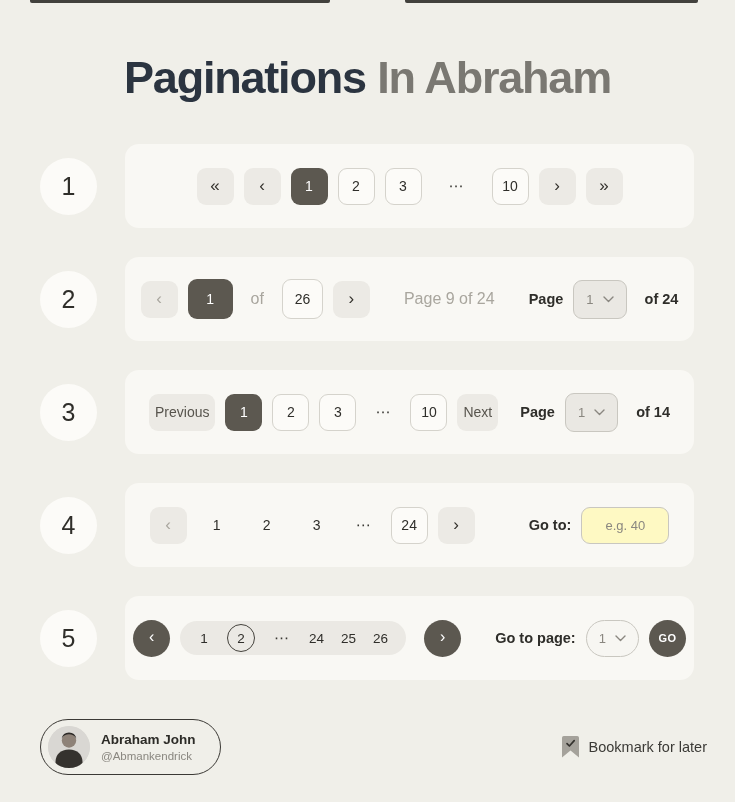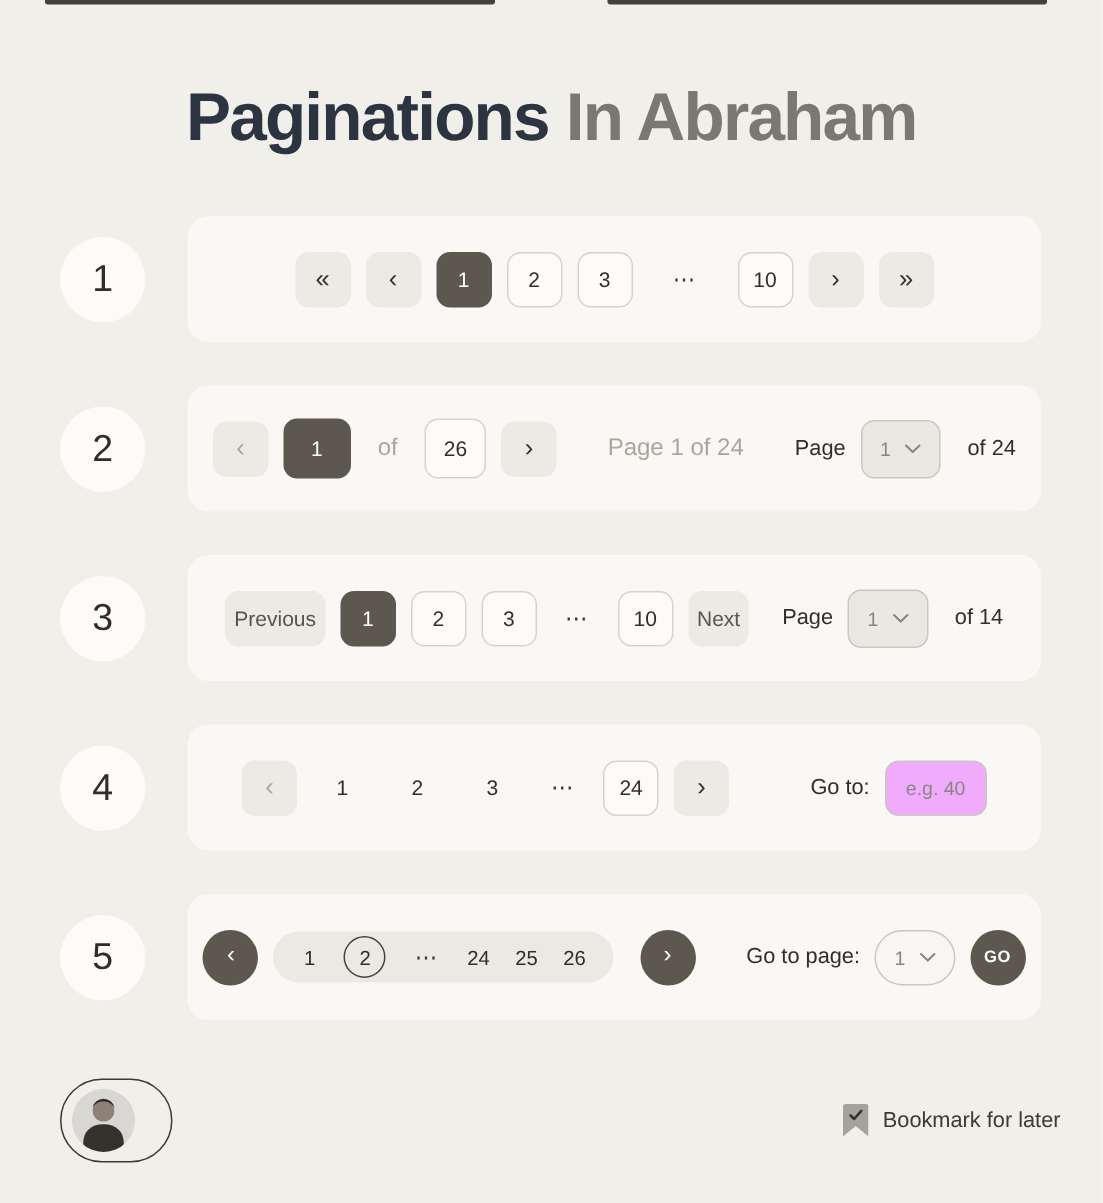--- a/index.html
+++ b/index.html
@@ -48,31 +48,31 @@
   .btn.outline { background:#fcfbf8; border:1px solid #d5d3cc; }
   .btn.active  { background:#5c5850; color:#ffffff; }
   .btn.wide    { padding:0 6px; color:#57544d; }
   .chev { font-size:17px; line-height:1; padding-bottom:2px; color:#33312c; }
   .chev.muted { color:#a9a69e; }
   .ellipsis { width:34px; text-align:center; color:#3a3833; font-size:15px; letter-spacing:1px; }
 
   .gap10 { display:flex; align-items:center; gap:10px; }
 
   .gray-text { color:#a9a69e; font-size:16px; }
-  .dark-label { color:#2f2e2a; font-size:14.5px; font-weight:normal; }
+  .dark-label { color:#2f2e2a; font-size:14.5px; font-weight:bold; }
 
   .select {
     display:flex; align-items:center; gap:9px; padding:0 12px; height:39px;
     border-radius:9px; background:#eae8e3; border:1px solid #c9c7c0;
     color:#8a8780; font-size:13px; cursor:pointer;
   }
   .select svg { display:block; }
 
   .goto-input {
-    width:68px; height:37px; border-radius:9px; background:#f0abfc;
+    width:88px; height:37px; border-radius:9px; background:#fef9c3;
     border:1px solid #c9c7c0; color:#6e6b64; text-align:center; font-size:13px;
     font-family:inherit;
   }
   .goto-input::placeholder { color:#8a8780; opacity:1; }
 
   
   .btn.r2-active { width:45px; height:40px; }
   .btn.r2-total  { width:41px; height:40px; }
 
   
@@ -163,21 +163,21 @@
         <div class="gap10">
           <button class="btn light">
               <span class="chev muted">‹</span>
             </button>
           <button class="btn active r2-active">1</button>
           <span class="gray-text ml8">of</span>
           <button class="btn outline r2-total ml8">26</button>
           <button class="btn light">
               <span class="chev">›</span>
             </button>
-          <span class="gray-text ml24">Page 1 of 24</span>
+          <span class="gray-text ml24">Page 9 of 24</span>
           <span class="dark-label ml24">Page</span>
           <div class="select">
             <span>1</span>
             <svg width="11" height="7" viewBox="0 0 11 7">
                 <path d="M1 1 L5.5 5.4 L10 1" fill="none" stroke="#8a8780" stroke-width="1.4" stroke-linecap="round" stroke-linejoin="round"></path>
               </svg>
           </div>
           <span class="dark-label ml8">of 24</span>
         </div>
       </div>
@@ -261,20 +261,24 @@
 
   <div class="author-chip">
     <div class="avatar">
       <svg width="42" height="42" viewBox="0 0 42 42">
         <circle cx="21" cy="21" r="21" fill="#d9d7d3"></circle>
         <circle cx="21" cy="14.5" r="7.2" fill="#8e8278"></circle>
         <path d="M21 6.5 a7.6 7.6 0 0 1 7.4 6 c-2-3-4.4-4.2-7.4-4.2 c-3 0-5.4 1.2-7.4 4.2 a7.6 7.6 0 0 1 7.4-6 z" fill="#2e2b28"></path>
         <path d="M21 23.5 c-8.5 0-13.5 5-13.5 12.5 V42 h27 v-6 c0-7.5-5-12.5-13.5-12.5 z" fill="#35322e"></path>
       </svg>
     </div>
+    <div>
+      <div class="author-name">Abraham John</div>
+      <div class="author-handle">@Abmankendrick</div>
+    </div>
   </div>
 
   <div class="bookmark">
     <svg width="17" height="22" viewBox="0 0 17 22">
       <path d="M0 1.8 Q0 0 1.8 0 H15.2 Q17 0 17 1.8 V21.6 L8.5 14.6 L0 21.6 Z" fill="#a5a29b"></path>
       <path d="M5 7.6 l2.4 2.4 L12.2 4.6" stroke="#34322e" stroke-width="1.7" fill="none" stroke-linecap="round" stroke-linejoin="round"></path>
     </svg>
     <span class="bookmark-label">Bookmark for later</span>
   </div>
 

